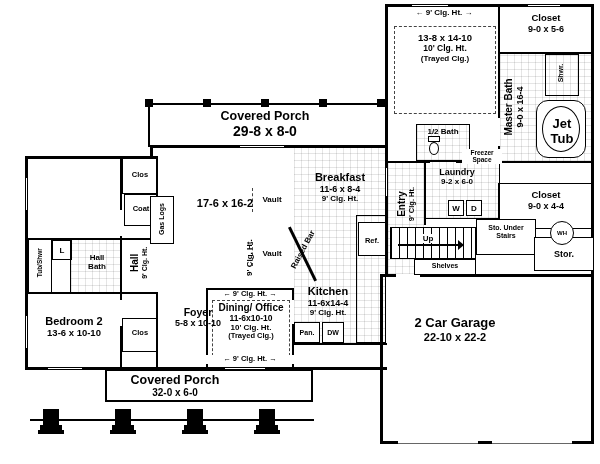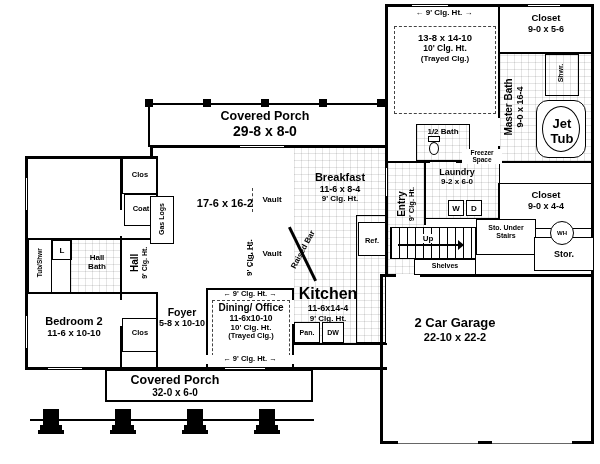--- a/index.html
+++ b/index.html
@@ -188,41 +188,41 @@
   </div>
   <div class="lbl" style="left:178px;top:197px;width:94px">
     <span style="font-size:11px">17-6 x 16-2</span>
   </div>
   <div class="lbl" style="left:256px;top:195px;width:32px;font-size:8px">Vault</div>
   <div class="lbl" style="left:256px;top:249px;width:32px;font-size:8px">Vault</div>
   <div class="lbl rot" style="left:222px;top:253px;width:56px;font-size:8px">9' Clg. Ht.</div>
   <div class="lbl rot" style="left:139px;top:215px;width:46px;font-size:7px">Gas Logs</div>
 
   <div class="lbl" style="left:296px;top:285px;width:64px">
-    <span style="font-size:16px">Kitchen</span>
+    <span style="font-size:11px">Kitchen</span>
     <span style="font-size:9px">11-6x14-4</span>
     <span style="font-size:8px">9' Clg. Ht.</span>
   </div>
   <div class="lbl" style="left:275px;top:245px;width:56px;font-size:8px;transform:rotate(-62deg)">Raised Bar</div>
   <div class="lbl" style="left:358px;top:237px;width:28px;font-size:7.5px">Ref.</div>
 
   <div class="lbl" style="left:122px;top:171px;width:36px;font-size:7.5px">Clos</div>
   <div class="lbl" style="left:124px;top:205px;width:34px;font-size:7.5px">Coat</div>
   <div class="lbl rot" style="left:14px;top:259px;width:52px;font-size:6.5px">Tub/Shwr</div>
   <div class="lbl" style="left:81px;top:253px;width:32px;font-size:8px">Hall Bath</div>
   <div class="lbl rot" style="left:111px;top:253px;width:56px">
     <span style="font-size:10px">Hall</span>
     <span style="font-size:7px">9' Clg. Ht.</span>
   </div>
   <div class="lbl" style="left:27px;top:315px;width:94px">
     <span style="font-size:11px">Bedroom 2</span>
-    <span style="font-size:9.5px">11-6 x 10-10</span>
+    <span style="font-size:9.5px">13-6 x 10-10</span>
   </div>
   <div class="lbl" style="left:122px;top:329px;width:36px;font-size:7.5px">Clos</div>
-  <div class="lbl" style="left:158px;top:306px;width:48px">
+  <div class="lbl" style="left:174px;top:306px;width:48px">
     <span style="font-size:10.5px">Foyer</span>
     <span style="font-size:9px">5-8 x 10-10</span>
   </div>
 
   <div class="lbl" style="left:206px;top:290px;width:88px;font-size:7.5px">
     <span class="arr">9' Clg. Ht.</span>
   </div>
   <div class="lbl" style="left:214px;top:302px;width:74px">
     <span style="font-size:10px">Dining/ Office</span>
     <span style="font-size:8.5px">11-6x10-10</span>

